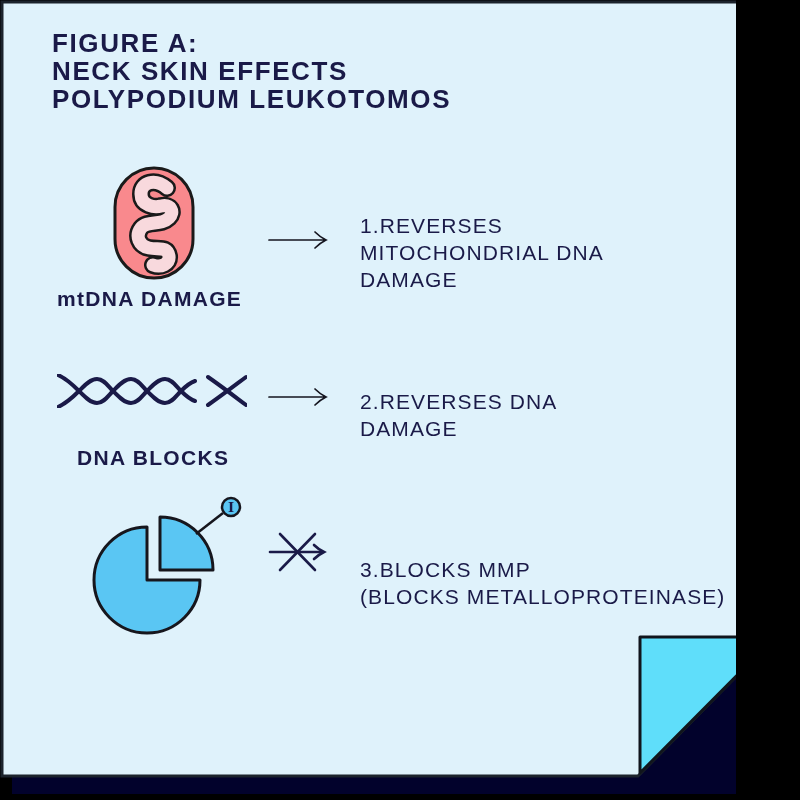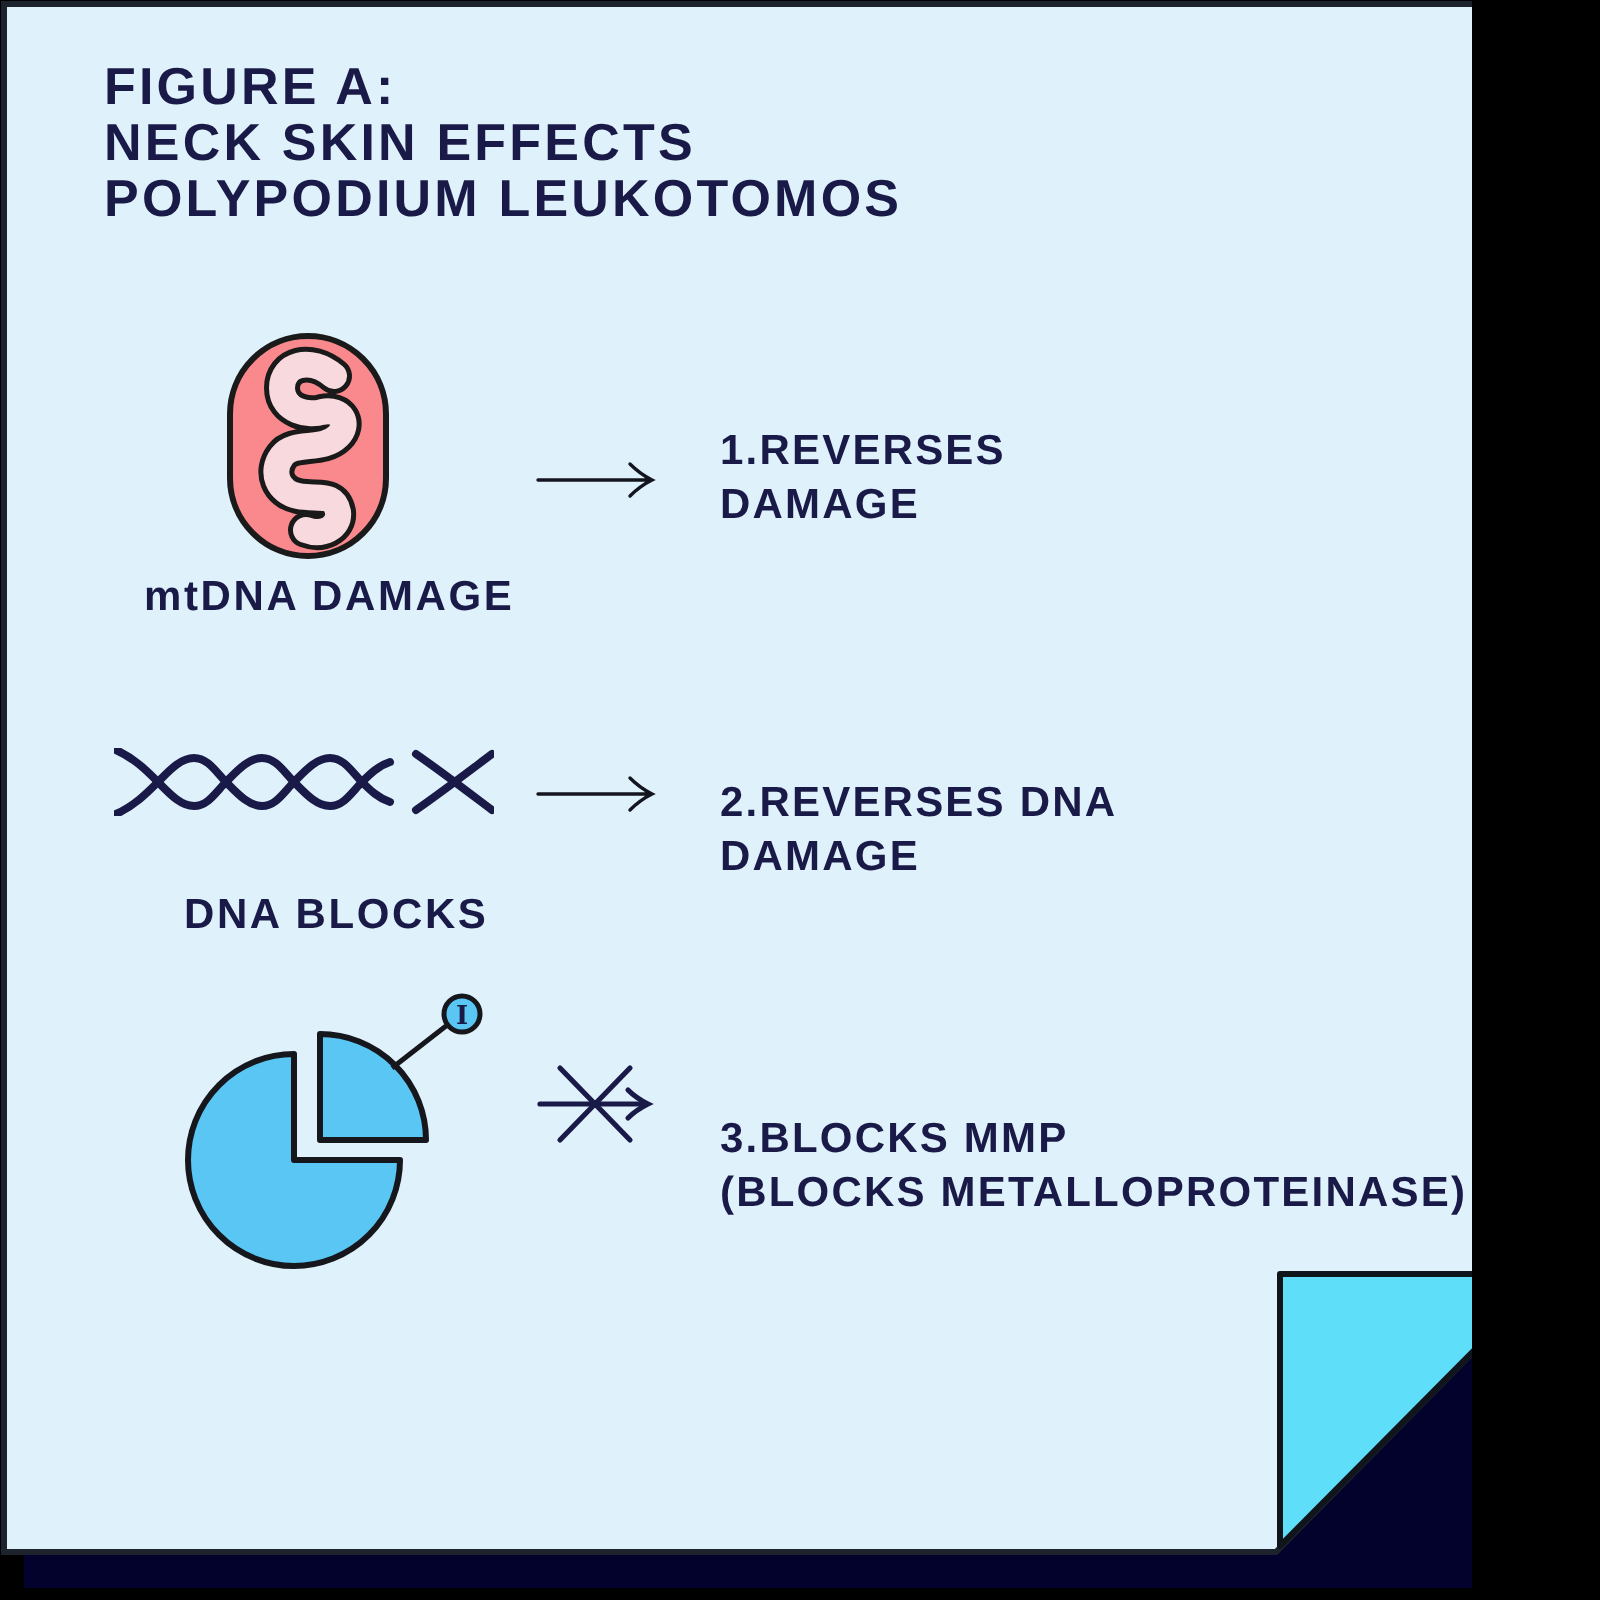--- a/index.html
+++ b/index.html
@@ -20,24 +20,24 @@
     position:relative;width:736px;height:800px;background:var(--outer-bg);
     font-family:"Liberation Sans",sans-serif;color:var(--ink);overflow:hidden;
   }
   .abs{position:absolute;}
   svg{display:block;}
   .title{
     left:52px;top:29px;font-size:26px;font-weight:bold;letter-spacing:1.6px;
     line-height:28px;white-space:nowrap;
   }
   .label{
-    font-size:21px;font-weight:bold;letter-spacing:1.3px;white-space:nowrap;margin-left:15px;
+    font-size:21px;font-weight:bold;letter-spacing:1.3px;white-space:nowrap;
   }
   .effect{
-    font-size:21px;font-weight:bold;letter-spacing:1.1px;line-height:27px;white-space:nowrap;
+    font-size:21px;font-weight:normal;letter-spacing:1.1px;line-height:27px;white-space:nowrap;
   }
 </style>
 </head>
 <body>
 
 <div class="canvas">
 
   <svg class="abs" style="left:0;top:0" width="800" height="800" viewBox="0 0 800 800">
     <rect x="12" y="12" width="783" height="782" style="fill:var(--shadow)"></rect>
     <polygon points="2,2 777,2 777,635 638,776 2,776" style="fill:var(--page-bg);stroke:var(--page-border);stroke-width:3"></polygon>
@@ -59,20 +59,21 @@
   </div>
   <div class="abs label" style="left:57px;top:287px">mtDNA DAMAGE</div>
 
   <div class="abs" style="left:268px;top:228px">
     <svg width="64" height="24" viewBox="0 0 64 24">
       <path d="M1,12 H57 M47,4 C51,8 54,10 58,12 C54,14 51,16 47,20" fill="none" style="stroke:var(--thin-arrow)" stroke-width="1.7" stroke-linecap="round"></path>
     </svg>
   </div>
   <div class="abs effect" style="left:360px;top:212px">
     <div>1.REVERSES</div>
+    <div>MITOCHONDRIAL DNA</div>
     <div>DAMAGE</div>
   </div>
 
   <div class="abs" style="left:57px;top:374px">
     <svg width="190" height="34" viewBox="0 0 190 34">
       <g fill="none" style="stroke:var(--ink)" stroke-width="4" stroke-linecap="round">
         <path d="M1,1 C10,5 16,11 22,17 C27,22 33,29 40,29 C47,29 51,22 56,17 C61,12 67,5 74,5 C81,5 85,12 90,17 C95,22 101,29 108,29 C115,29 119,22 124,17 C128,13 132,9 138,7"></path>
         <path d="M1,33 C10,29 16,23 22,17 C27,12 33,5 40,5 C47,5 51,12 56,17 C61,22 67,29 74,29 C81,29 85,22 90,17 C95,12 101,5 108,5 C115,5 119,12 124,17 C128,21 132,25 138,27"></path>
         <path d="M151,3 C164,12 177,22 189,31"></path>
         <path d="M151,31 C164,22 177,12 189,3"></path>

